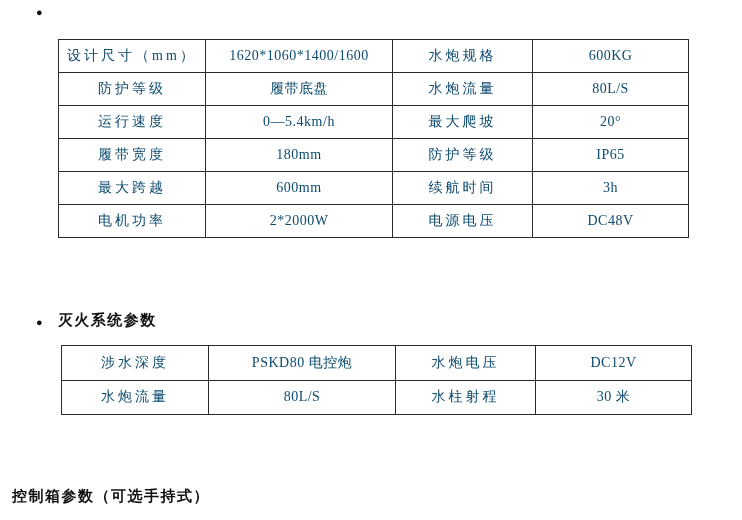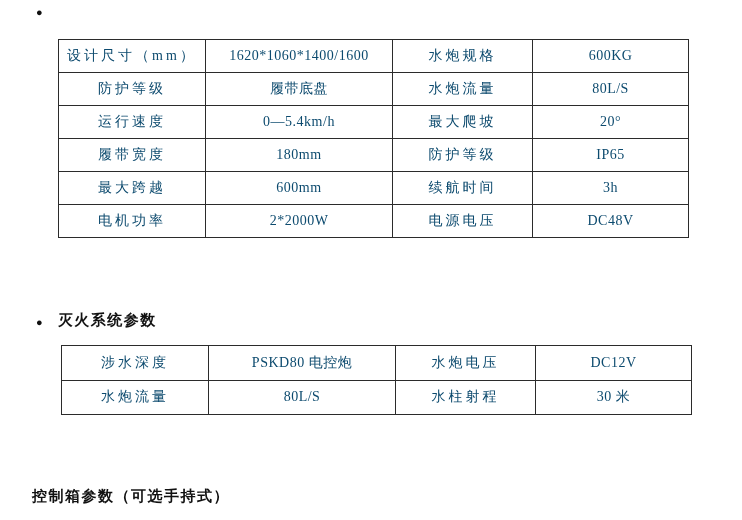--- a/index.html
+++ b/index.html
@@ -21,21 +21,21 @@
     display: flex;
     align-items: center;
     font-weight: bold;
     font-size: 15px;
     color: #111111;
     letter-spacing: 1.5px;
     white-space: nowrap;
   }
   #heading-machine { left: 36px; top: 5px; }
   #heading-fire    { left: 36px; top: 311px; }
-  #heading-control { left: 32px; top: 487px; }
+  #heading-control { left: 12px; top: 487px; }
   .bullet {
     font-size: 11px;
     margin-right: 15px;
     position: relative;
     top: 1px;
     letter-spacing: 0;
   }
   table.spec-table {
     position: absolute;
     border-collapse: collapse;

